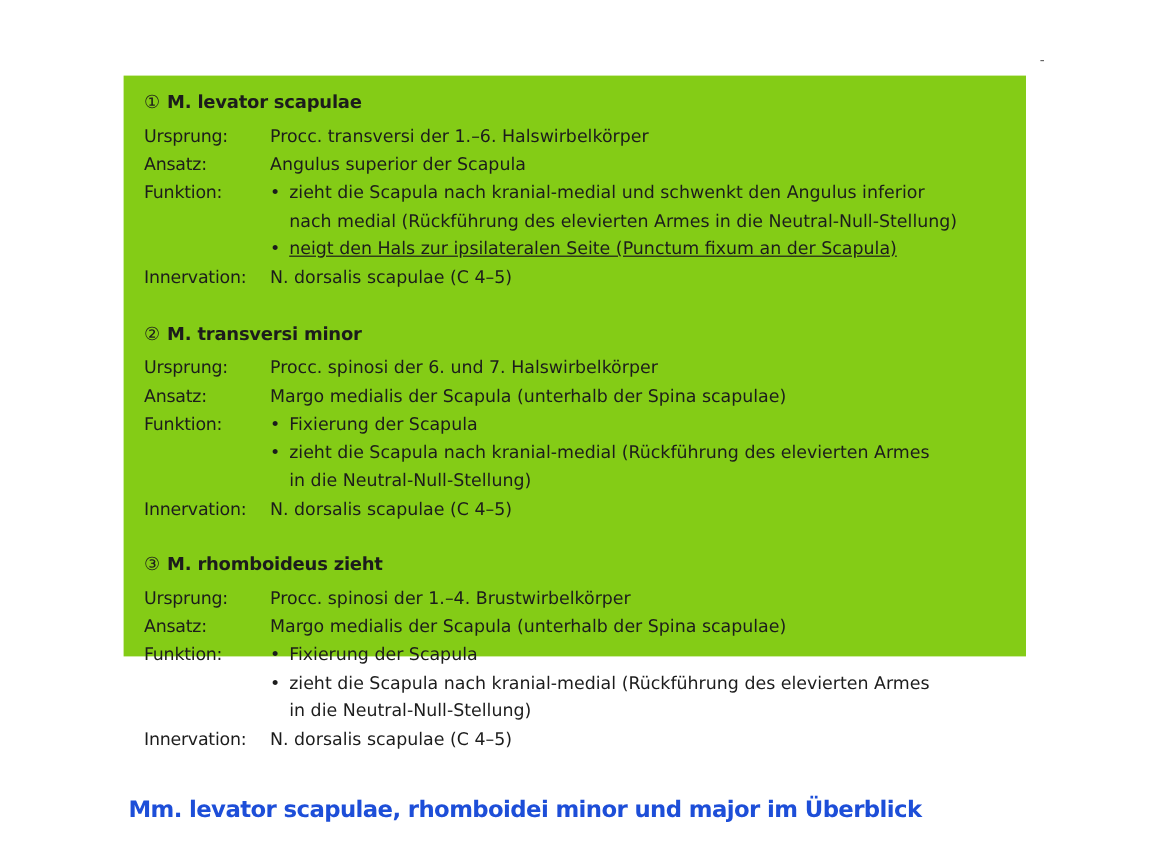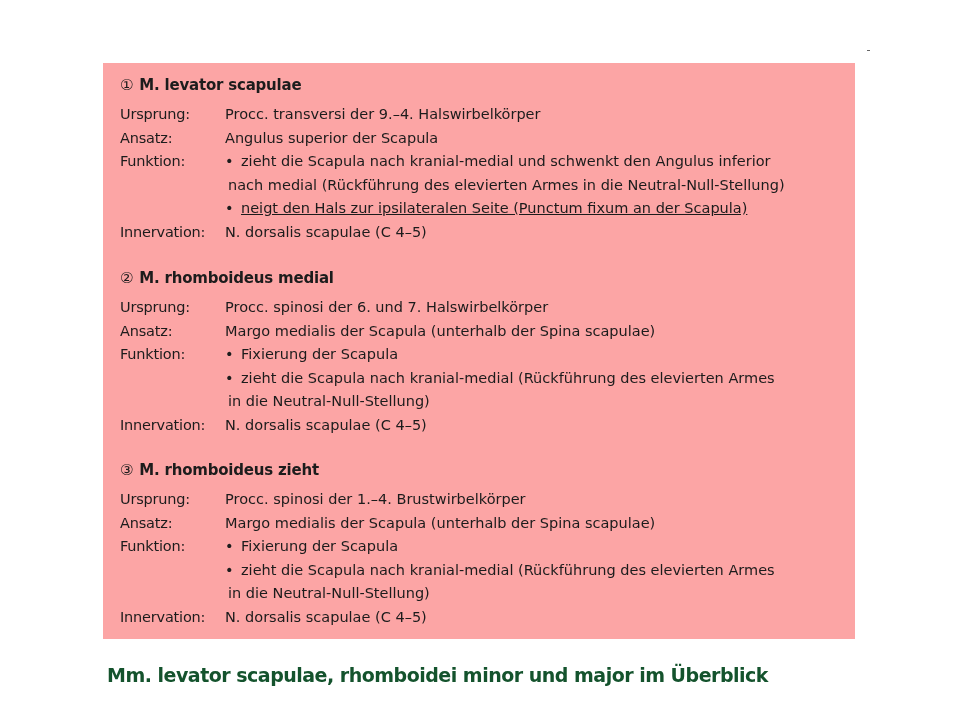--- a/index.html
+++ b/index.html
@@ -21,22 +21,22 @@
       top: 50px;
       width: 3px;
       height: 1px;
       background: #666;
     }
     .panel {
       position: absolute;
       left: 103px;
       top: 63px;
       width: 752px;
-      height: 576px;
-      background: #fca5a5;
+      height: 484px;
+      background: #84cc16;
     }
     .section {
       position: absolute;
       left: 17px;
       width: 730px;
     }
     .section-title {
       position: absolute;
       left: 0;
       top: 0;
@@ -72,50 +72,50 @@
       font-size: 14.5px;
       line-height: 23.5px;
       white-space: nowrap;
     }
     .bullet-line .dot {
       display: inline-block;
       width: 16px;
     }
     .cont-line {
       position: absolute;
-      left: 108px;
+      left: 121px;
       font-size: 14.5px;
       line-height: 23.5px;
       white-space: nowrap;
     }
     .caption {
       position: absolute;
       left: 107px;
       top: 664px;
       font-size: 19px;
       font-weight: bold;
       letter-spacing: -0.5px;
-      color: #14532d;
+      color: #1d4ed8;
       white-space: nowrap;
     }
   </style>
 </head>
 <body>
 
 <div class="speck"></div>
 
 <div class="panel">
 
   <div class="section" style="top:13px;">
     <div class="section-title">
       <span class="num">①</span><span>M. levator scapulae</span>
     </div>
     <div class="row" style="top:27px;">
       <span class="label">Ursprung:</span>
-      <span class="value">Procc. transversi der 9.–4. Halswirbelkörper</span>
+      <span class="value">Procc. transversi der 1.–6. Halswirbelkörper</span>
     </div>
     <div class="row" style="top:50.5px;">
       <span class="label">Ansatz:</span>
       <span class="value">Angulus superior der Scapula</span>
     </div>
     <div class="row" style="top:74px;">
       <span class="label">Funktion:</span>
     </div>
     <div class="bullet-line" style="top:74px;">
       <span class="dot">•</span><span>zieht die Scapula nach kranial-medial und schwenkt den Angulus inferior</span>
@@ -125,21 +125,21 @@
       <span class="dot">•</span><span>neigt den Hals zur ipsilateralen Seite (Punctum fixum an der Scapula)</span>
     </div>
     <div class="row" style="top:144.5px;">
       <span class="label">Innervation:</span>
       <span class="value">N. dorsalis scapulae (C 4–5)</span>
     </div>
   </div>
 
   <div class="section" style="top:206px;">
     <div class="section-title">
-      <span class="num">②</span><span>M. rhomboideus medial</span>
+      <span class="num">②</span><span>M. transversi minor</span>
     </div>
     <div class="row" style="top:27px;">
       <span class="label">Ursprung:</span>
       <span class="value">Procc. spinosi der 6. und 7. Halswirbelkörper</span>
     </div>
     <div class="row" style="top:50.5px;">
       <span class="label">Ansatz:</span>
       <span class="value">Margo medialis der Scapula (unterhalb der Spina scapulae)</span>
     </div>
     <div class="row" style="top:74px;">

